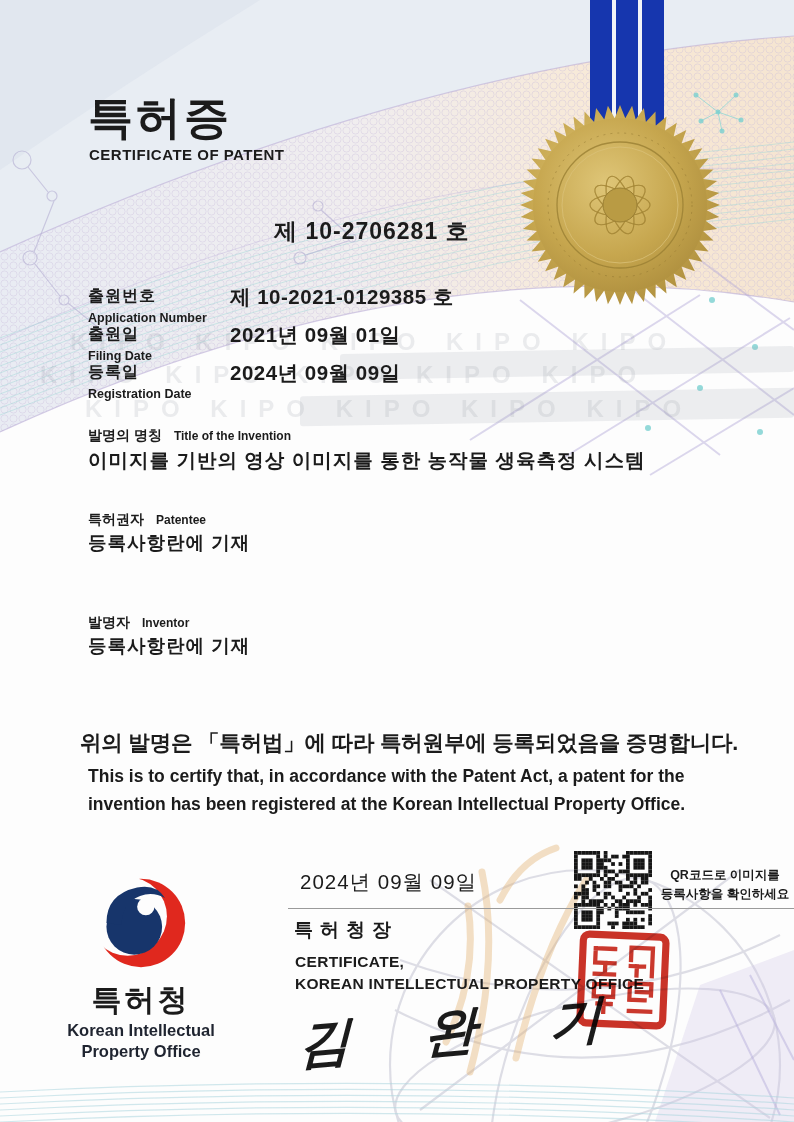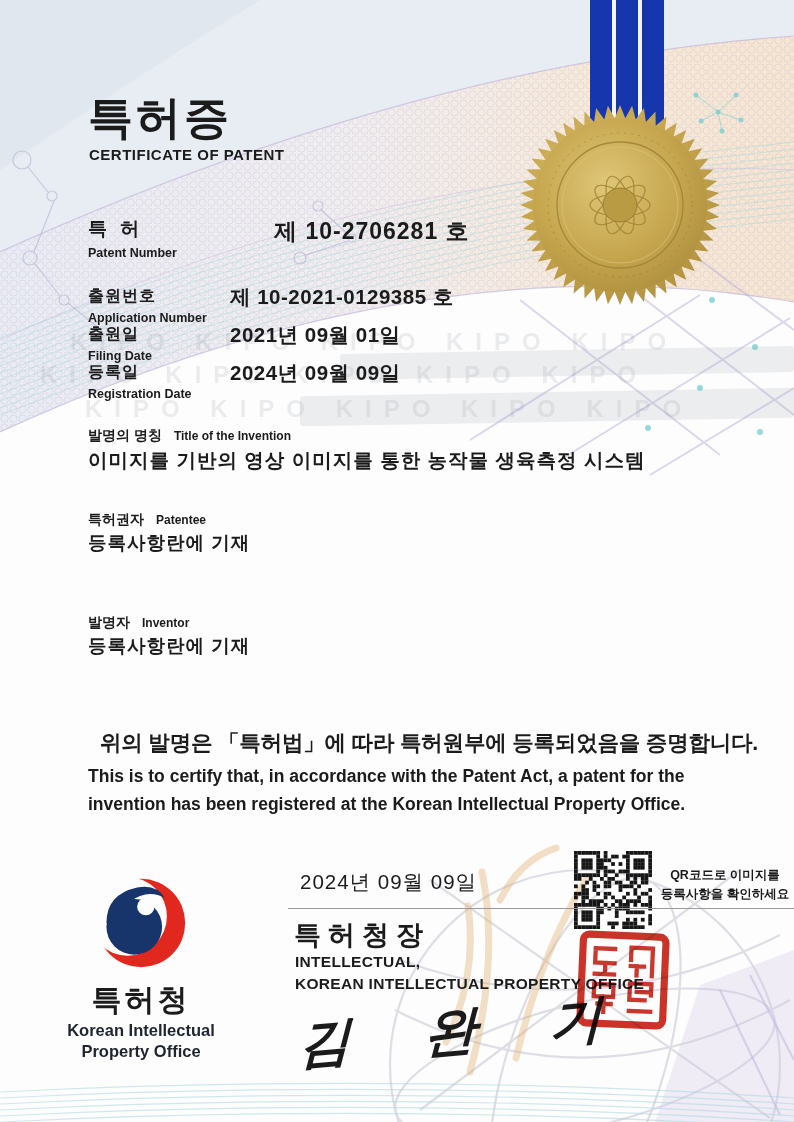--- a/index.html
+++ b/index.html
@@ -27,21 +27,21 @@
   .lab-ko{font-size:16px;font-weight:700;letter-spacing:1px;}
   .lab-en{font-size:12.5px;font-weight:700;margin-top:4px;}
   .lab-en-inline{font-size:12px;font-weight:600;margin-left:12px;}
   .val-lg{font-size:23px;font-weight:700;letter-spacing:1px;margin-left:44px;}
   .val-md{font-size:20.5px;font-weight:700;letter-spacing:.5px;}
   .val-name{font-size:18.5px;font-weight:700;letter-spacing:1px;}
   .sec-lab{font-size:14px;font-weight:700;}
   .stmt-ko{font-size:21.5px;font-weight:700;letter-spacing:-0.2px;white-space:nowrap;}
   .stmt-en{font-size:17.5px;font-weight:700;line-height:1.6;}
   .issue-date{font-size:20.5px;font-weight:400;letter-spacing:1px;}
-  .comm-ko{font-size:27px;font-weight:800;letter-spacing:7px;}
+  .comm-ko{font-size:19px;font-weight:800;letter-spacing:7px;}
   .comm-en{font-size:15.5px;font-weight:800;letter-spacing:.3px;line-height:1.45;}
   .qr-note{font-size:12.5px;font-weight:700;text-align:center;line-height:1.5;}
   .divider{position:absolute;background:#9a9a9a;height:1px;z-index:2;}
   .signature{font-family:"DejaVu Serif","Liberation Serif",serif;font-style:italic;font-weight:600;
              font-size:52px;letter-spacing:28px;transform:rotate(-5deg) skewX(-6deg);white-space:nowrap;z-index:2;}
   
   .ribbon{position:absolute;left:590px;top:0;width:74px;height:215px;z-index:1;
           background:linear-gradient(to right,var(--ribbon_blue) 0 22px,#f2f4f8 22px 26px,
                      var(--ribbon_blue) 26px 48px,#f2f4f8 48px 52px,var(--ribbon_blue) 52px 74px);}
   #gold-seal{position:absolute;left:515px;top:100px;z-index:2;}
@@ -192,24 +192,20 @@
         <ellipse rx="30" ry="11" transform="rotate(252)"></ellipse>
         <ellipse rx="30" ry="11" transform="rotate(288)"></ellipse>
         <ellipse rx="30" ry="11" transform="rotate(324)"></ellipse>
       </g>
     <circle r="17" fill="#b99b44" stroke="#9a7f33" stroke-width="1"></circle>
   </svg>
 
   <div class="abs t title-ko" style="left:88px;top:88px;">특허증</div>
   <div class="abs t title-en" style="left:89px;top:146px;">CERTIFICATE OF PATENT</div>
 
-  <div class="abs t" style="left:88px;top:216px;">
-    <div class="lab-ko" style="font-size:19px;letter-spacing:4px;">특 허</div>
-    <div class="lab-en">Patent Number</div>
-  </div>
   <div class="abs t val-lg" style="left:230px;top:216px;">제 10-2706281 호</div>
 
   <div class="abs t" style="left:88px;top:286px;">
     <div class="lab-ko">출원번호</div>
     <div class="lab-en">Application Number</div>
   </div>
   <div class="abs t val-md" style="left:230px;top:283px;">제 10-2021-0129385 호</div>
 
   <div class="abs t" style="left:88px;top:324px;">
     <div class="lab-ko">출원일</div>
@@ -231,21 +227,21 @@
   <div class="abs t" style="left:88px;top:510px;">
     <span class="sec-lab">특허권자</span><span class="lab-en-inline">Patentee</span>
   </div>
   <div class="abs t val-name" style="left:88px;top:530px;">등록사항란에 기재</div>
 
   <div class="abs t" style="left:88px;top:613px;">
     <span class="sec-lab">발명자</span><span class="lab-en-inline">Inventor</span>
   </div>
   <div class="abs t val-name" style="left:88px;top:633px;">등록사항란에 기재</div>
 
-  <div class="abs t stmt-ko" style="left:100px;top:728px;">위의 발명은 「특허법」에 따라 특허원부에 등록되었음을 증명합니다.</div>
+  <div class="abs t stmt-ko" style="left:80px;top:728px;">위의 발명은 「특허법」에 따라 특허원부에 등록되었음을 증명합니다.</div>
   <div class="abs t stmt-en" style="left:88px;top:762px;width:625px;">This is to certify that, in accordance with the Patent Act, a patent for the invention has been registered at the Korean Intellectual Property Office.</div>
 
   <div class="abs t issue-date" style="left:300px;top:868px;">2024년 09월 09일</div>
 
   <div id="qr-wrap">
     <svg id="qr-svg" width="78" height="78" viewBox="0 0 78 78">
         <rect x="0.00" y="0.00" width="3.77" height="3.77"></rect>
         <rect x="3.71" y="0.00" width="3.77" height="3.77"></rect>
         <rect x="7.43" y="0.00" width="3.77" height="3.77"></rect>
         <rect x="11.14" y="0.00" width="3.77" height="3.77"></rect>
@@ -480,21 +476,21 @@
   </div>
   <div class="abs t qr-note" style="left:656px;top:866px;width:138px;">
     <div>QR코드로 이미지를</div>
     <div>등록사항을 확인하세요</div>
   </div>
 
   <div class="divider" style="left:288px;top:908px;width:506px;"></div>
 
   <div class="abs t comm-ko" style="left:294px;top:917px;">특허청장</div>
   <div class="abs t comm-en" style="left:295px;top:951px;">
-    <div>INTELLECTUAL,</div>
+    <div>CERTIFICATE,</div>
     <div>KOREAN INTELLECTUAL PROPERTY OFFICE</div>
   </div>
 
   <div class="abs signature" style="left:298px;top:996px;">김 완 기</div>
 
   <svg id="red-seal" width="92" height="98" viewBox="0 0 90 96">
     <rect x="4.5" y="4.5" width="81" height="87" rx="6" fill="none" stroke-width="7" opacity=".95"></rect>
     <g fill="none" stroke-width="4.2" stroke-linecap="square" opacity=".92">
       <path d="M17,18 h19 M17,18 v14 h19 M27,32 v11 M17,43 h19"></path>
       <path d="M52,16 h21 M52,16 v12 M73,16 v27 M52,34 h13 M58,34 v9"></path>

